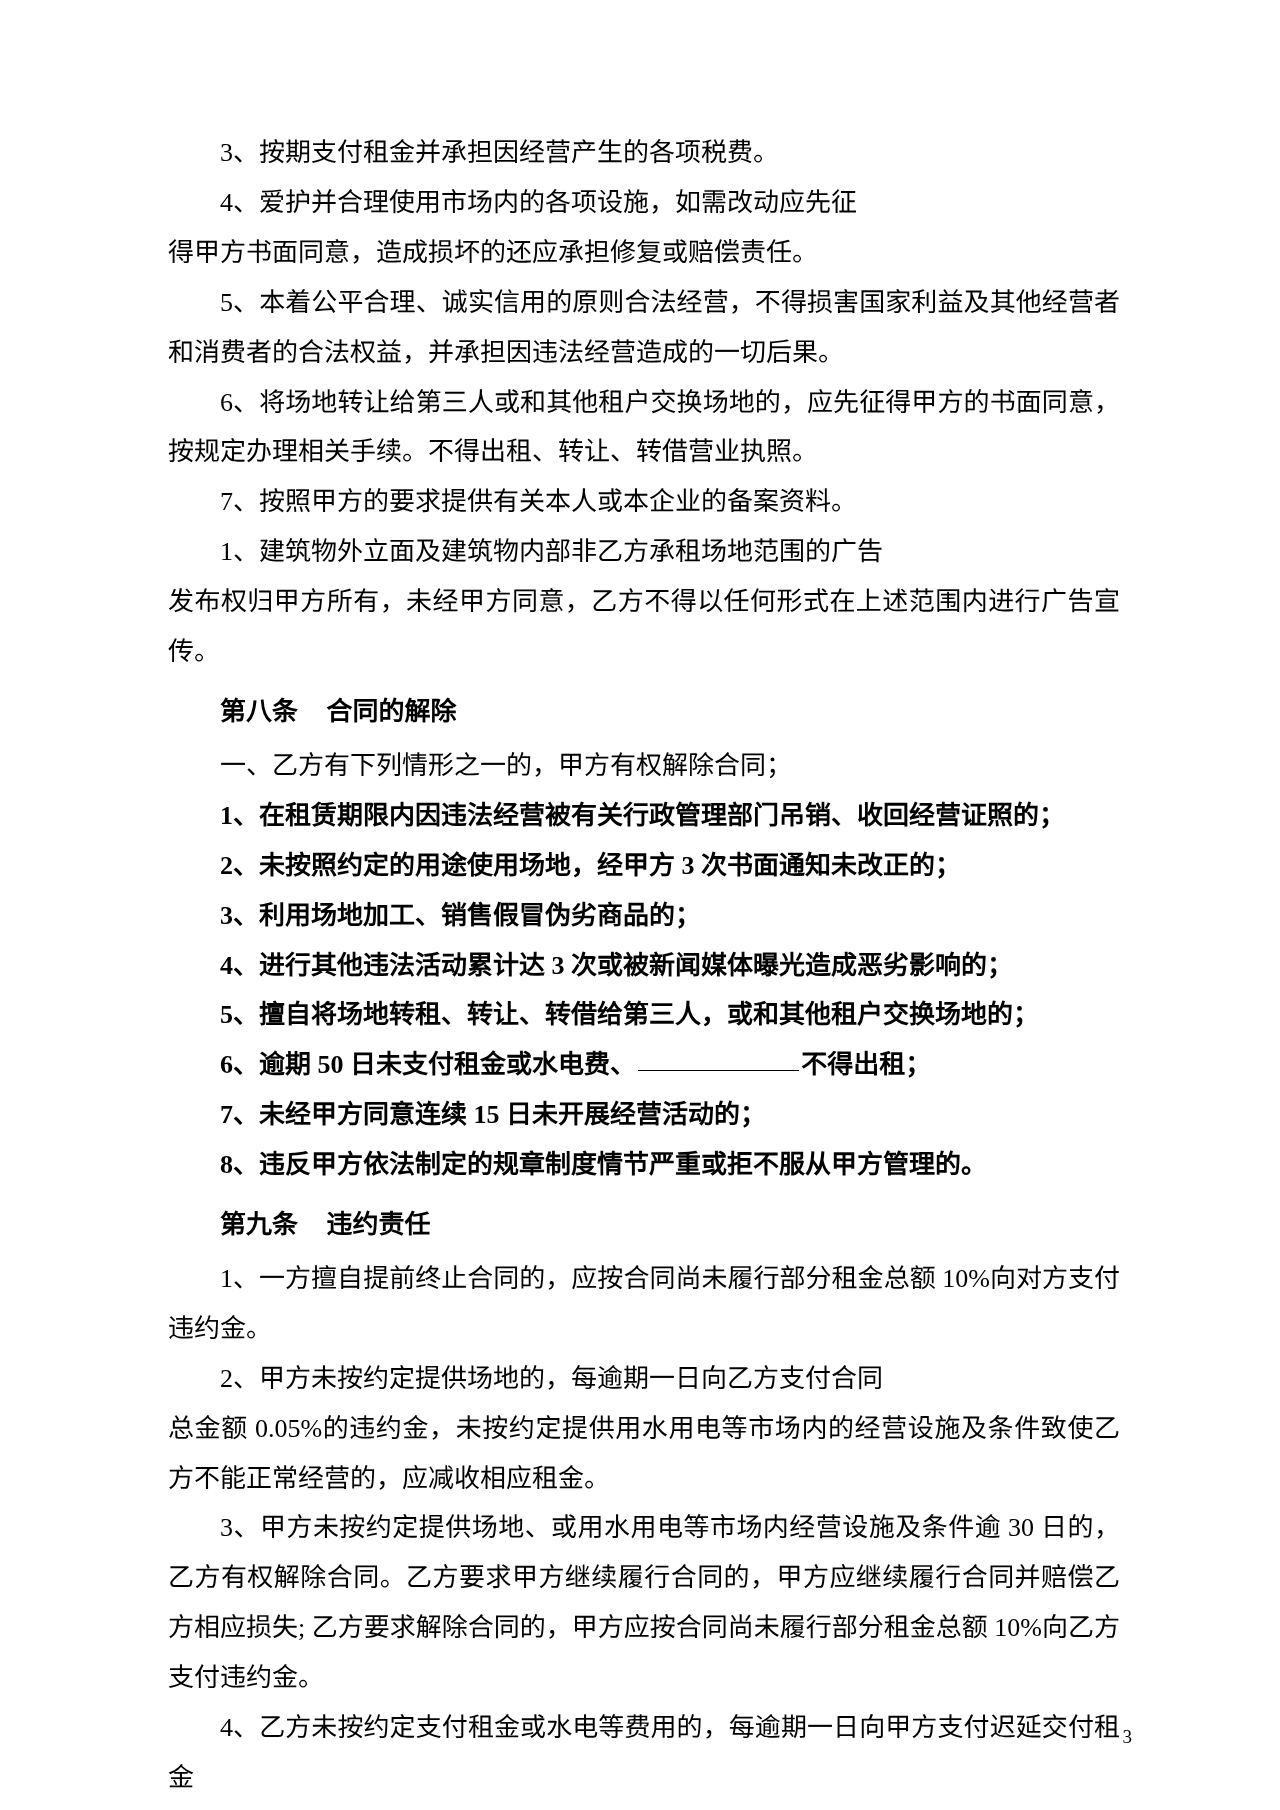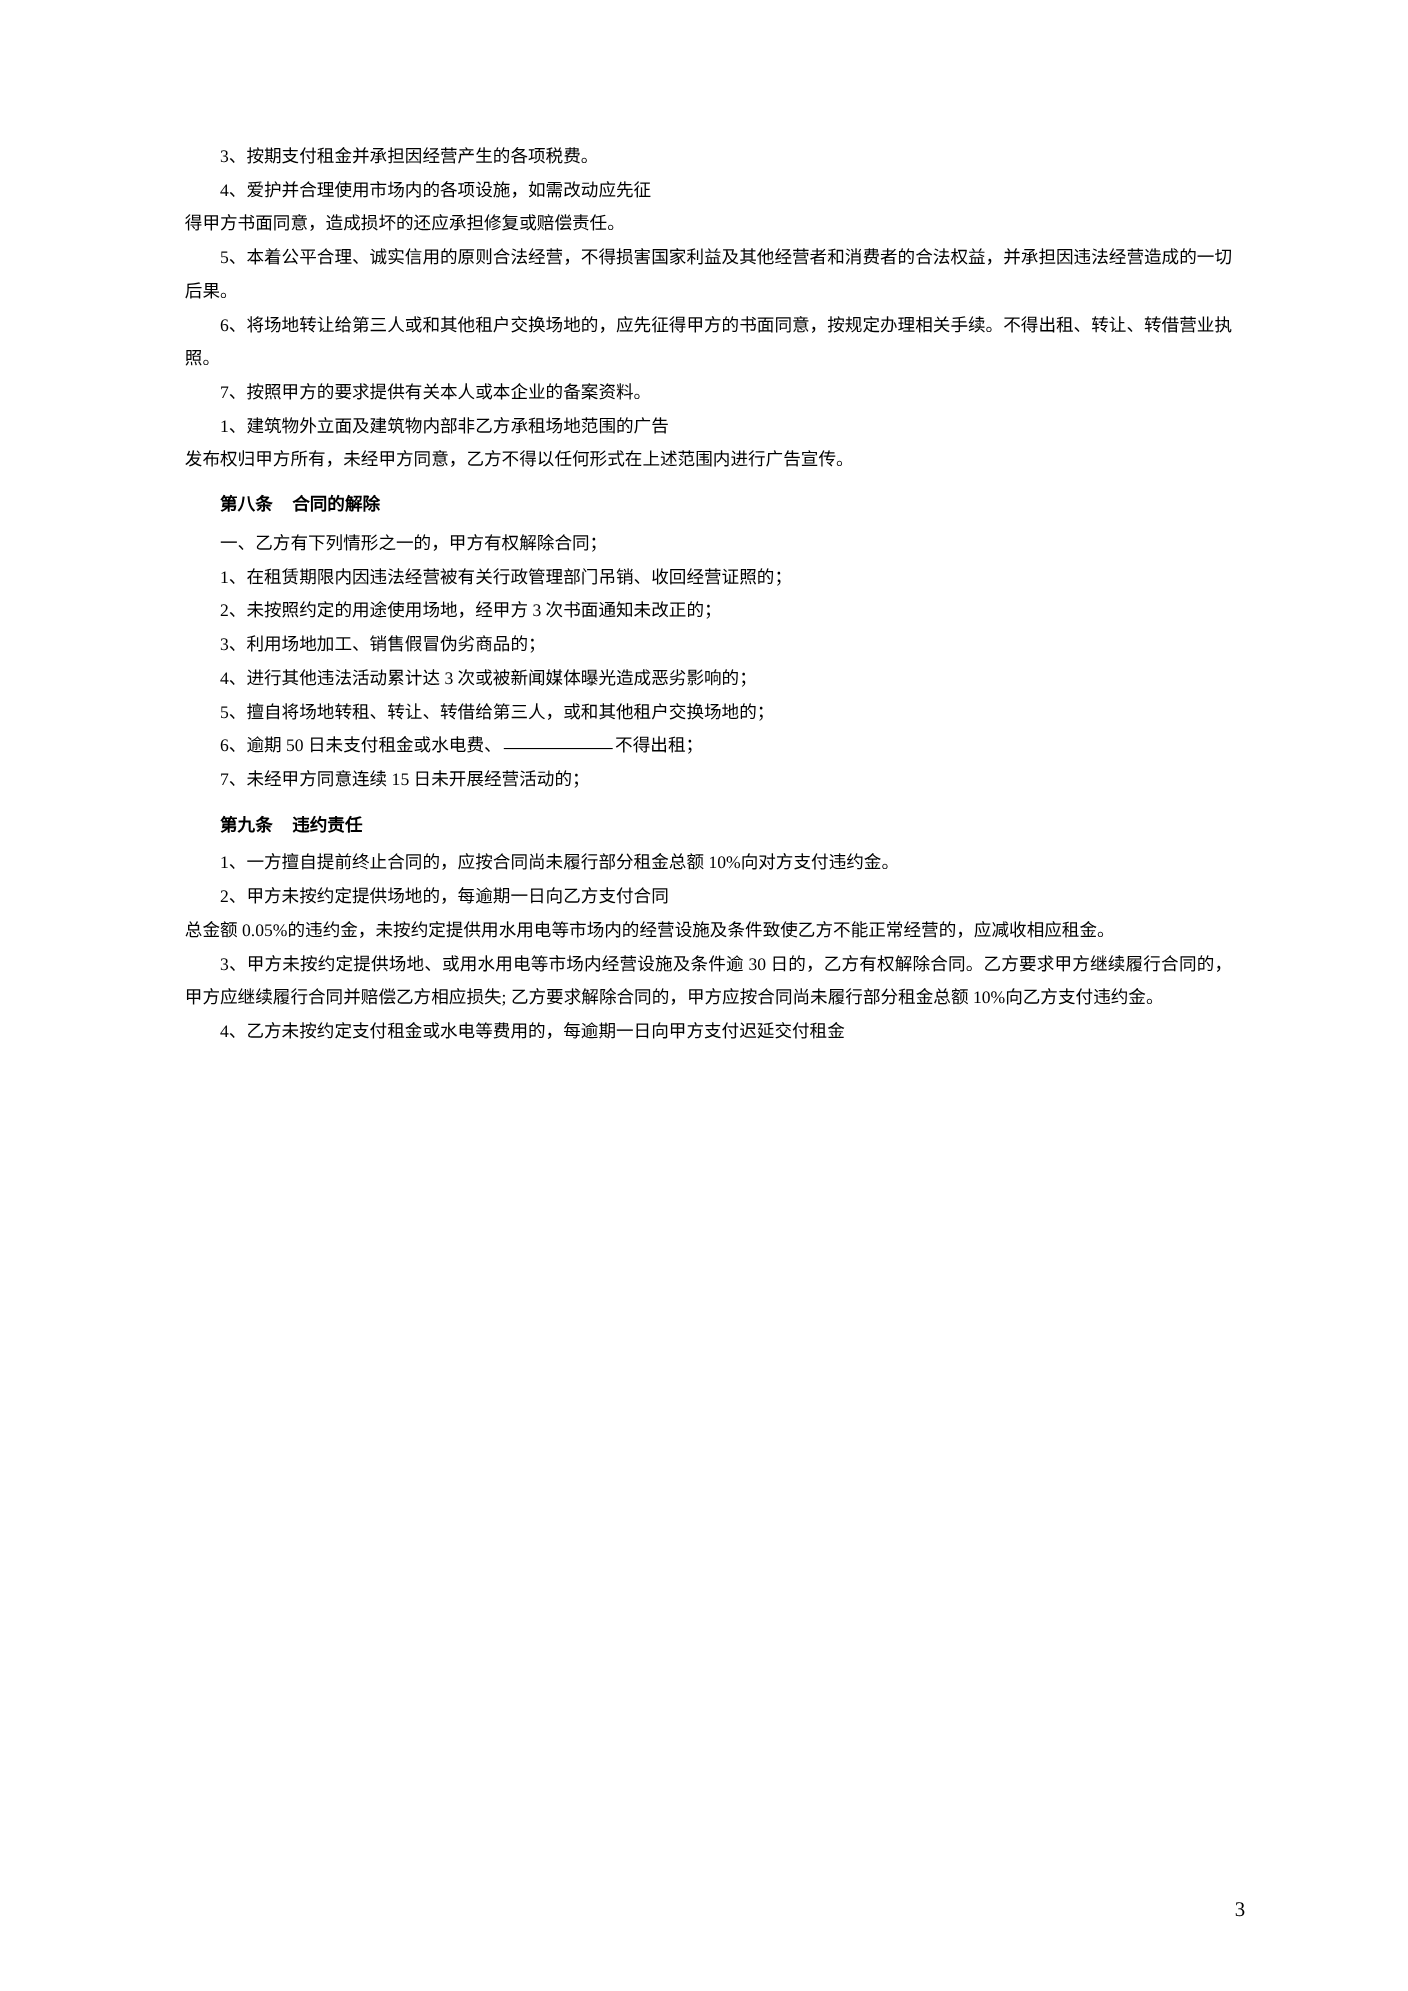--- a/index.html
+++ b/index.html
@@ -12,21 +12,21 @@
     width: 1280px;
     height: 1810px;
     margin: 0 auto;
     background: #ffffff;
     box-sizing: border-box;
     padding: 128px 160px 90px 168px;
     font-family: "Liberation Serif", "DejaVu Serif", serif;
     color: #000000;
   }
   .doc-body {
-    font-size: 16px;
+    font-size: 26px;
     line-height: 1.92;
     text-align: justify;
     text-justify: inter-ideograph;
   }
   p {
     margin: 0;
     padding: 0;
   }
   .para {
     text-indent: 2em;
@@ -39,20 +39,21 @@
     font-weight: bold;
     margin-top: 10px;
     margin-bottom: 4px;
   }
   .heading .h-gap {
     display: inline-block;
     width: 1.1em;
   }
   .list-item {
     text-indent: 2em;
+    font-weight: bold;
   }
   .blank-line {
     display: inline-block;
     width: 6.2em;
     border-bottom: 1.6px solid #000;
     vertical-align: 2px;
     margin: 0 2px;
   }
   .page-number {
     position: absolute;
@@ -85,20 +86,21 @@
     <p class="para">一、乙方有下列情形之一的，甲方有权解除合同；</p>
     <p class="list-item">1、在租赁期限内因违法经营被有关行政管理部门吊销、收回经营证照的；</p>
     <p class="list-item">2、未按照约定的用途使用场地，经甲方 3 次书面通知未改正的；</p>
     <p class="list-item">3、利用场地加工、销售假冒伪劣商品的；</p>
     <p class="list-item">4、进行其他违法活动累计达 3 次或被新闻媒体曝光造成恶劣影响的；</p>
     <p class="list-item">5、擅自将场地转租、转让、转借给第三人，或和其他租户交换场地的；</p>
     <p class="list-item">
       <span>6、逾期 50 日未支付租金或水电费、</span><span class="blank-line"></span><span>不得出租；</span>
     </p>
     <p class="list-item">7、未经甲方同意连续 15 日未开展经营活动的；</p>
+    <p class="list-item">8、违反甲方依法制定的规章制度情节严重或拒不服从甲方管理的。</p>
 
     <p class="heading">
       <span>第九条</span><span class="h-gap"></span><span>违约责任</span>
     </p>
 
     <p class="para">1、一方擅自提前终止合同的，应按合同尚未履行部分租金总额 10%向对方支付违约金。</p>
     <p class="para">2、甲方未按约定提供场地的，每逾期一日向乙方支付合同</p>
     <p class="para-flush">总金额 0.05%的违约金，未按约定提供用水用电等市场内的经营设施及条件致使乙方不能正常经营的，应减收相应租金。</p>
     <p class="para">3、甲方未按约定提供场地、或用水用电等市场内经营设施及条件逾 30 日的，乙方有权解除合同。乙方要求甲方继续履行合同的，甲方应继续履行合同并赔偿乙方相应损失; 乙方要求解除合同的，甲方应按合同尚未履行部分租金总额 10%向乙方支付违约金。</p>
     <p class="para">4、乙方未按约定支付租金或水电等费用的，每逾期一日向甲方支付迟延交付租金</p>

